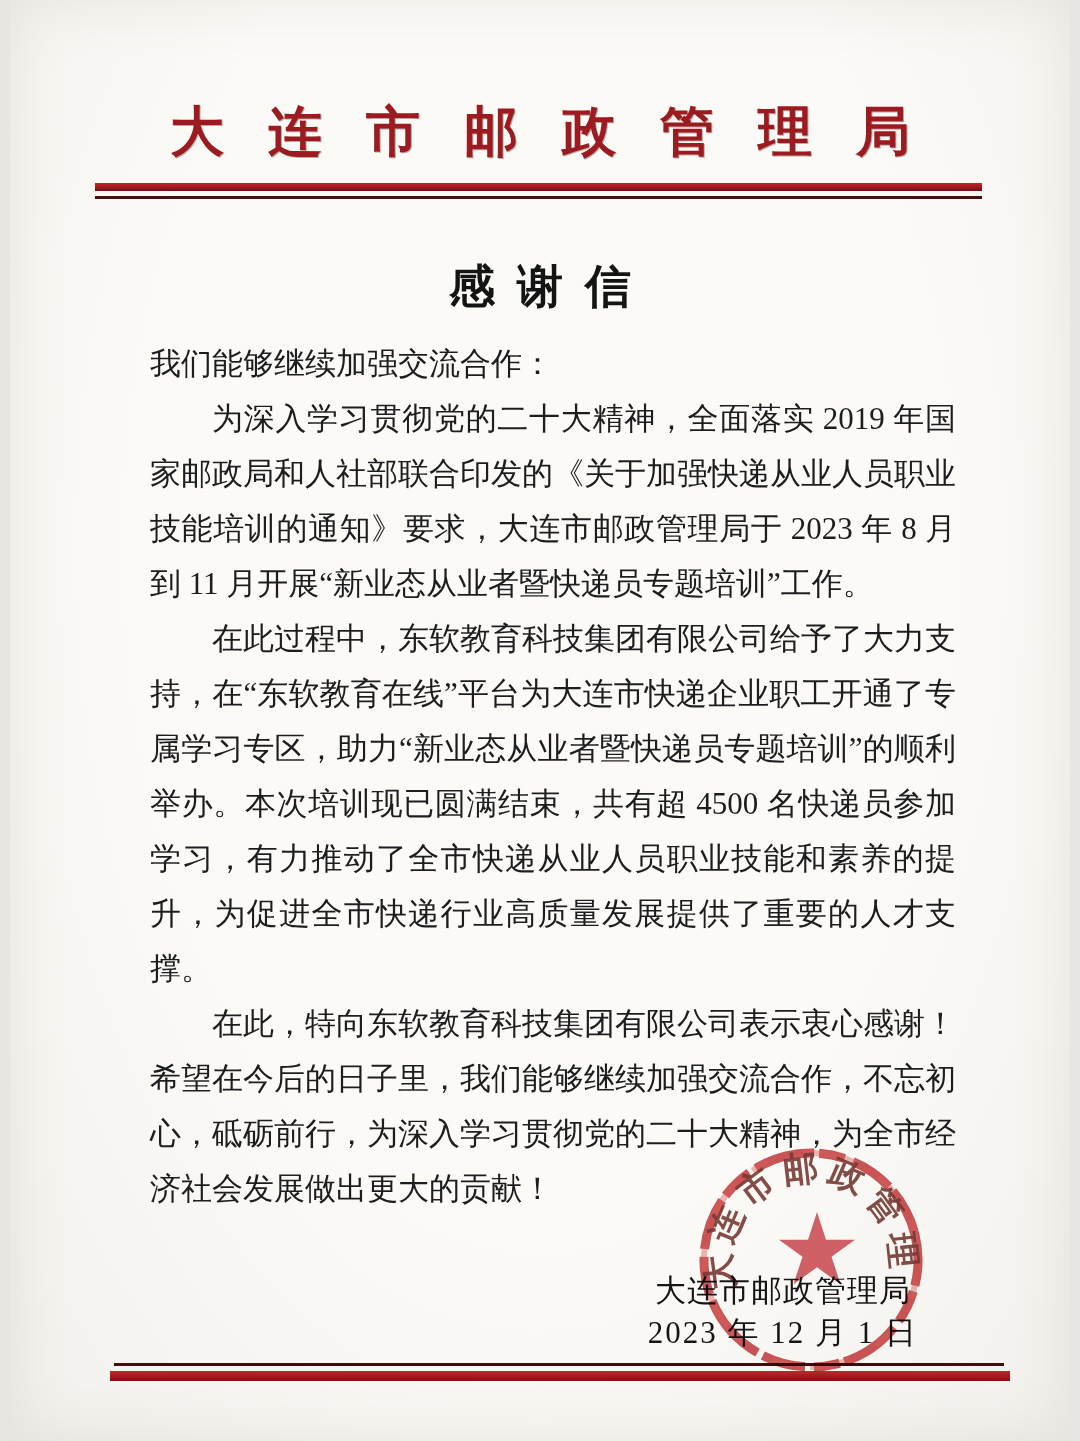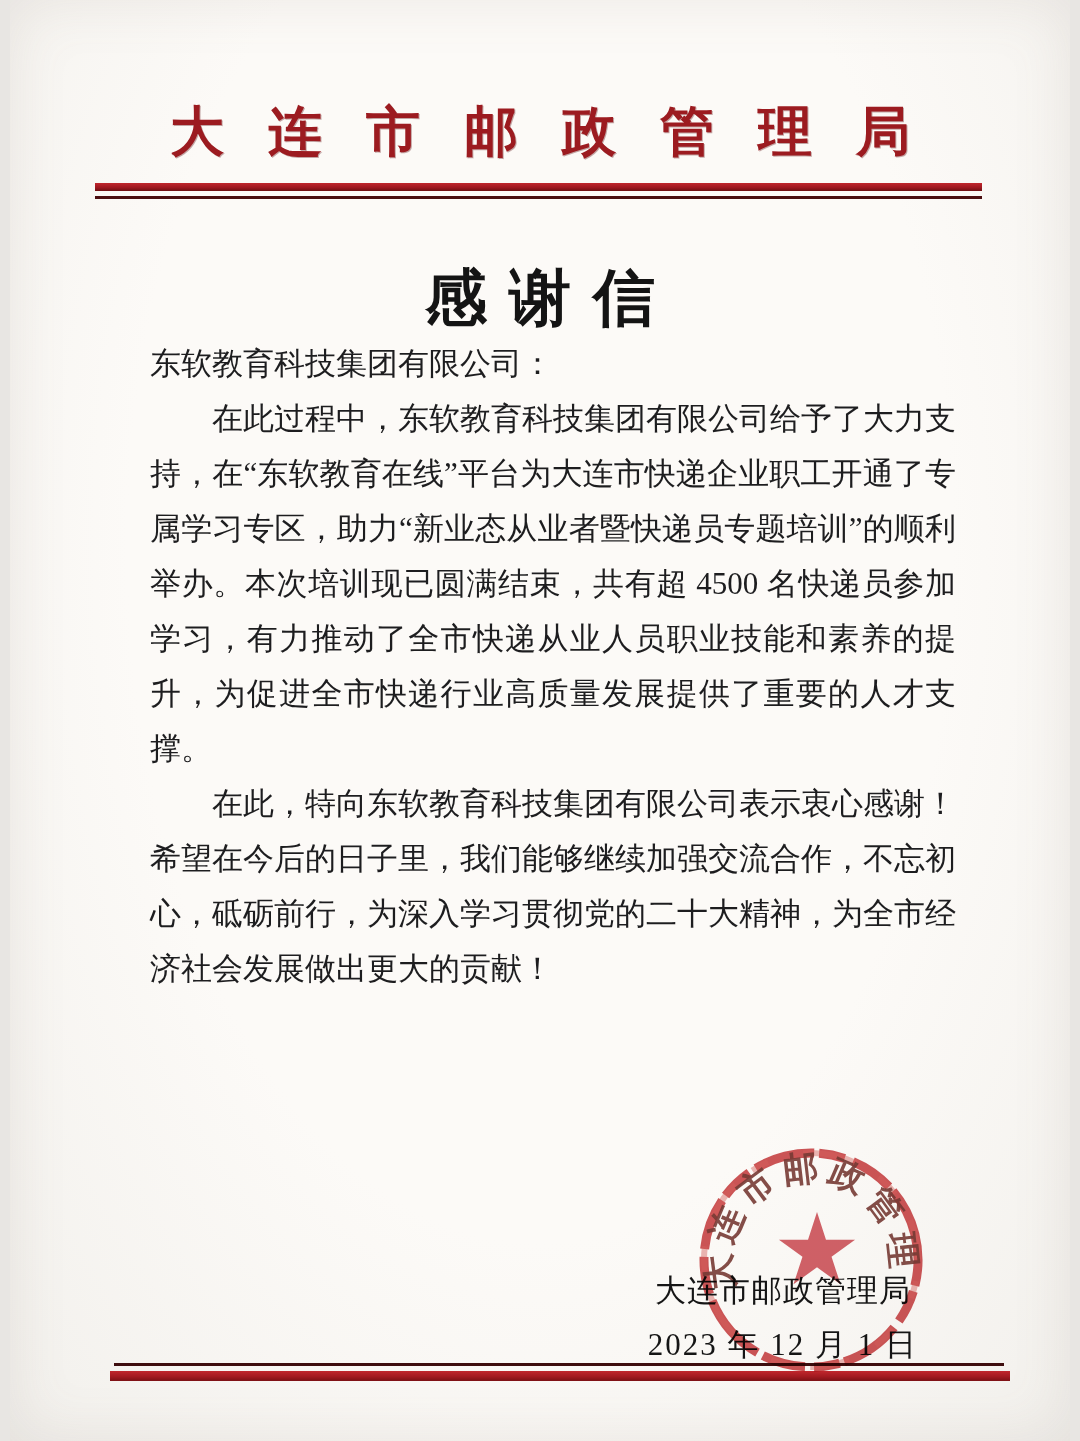--- a/index.html
+++ b/index.html
@@ -28,41 +28,41 @@
   .rule { position:absolute; }
   .rule-top-thick { left:85px; right:88px; top:183px; height:8px;
     background:linear-gradient(to bottom,#c1272d 0%, #a01820 55%, #6e0f13 100%); }
   .rule-top-thin  { left:85px; right:88px; top:196px; height:3px; background:#4a0e10; }
 
   
   .letter-title {
     position:absolute; top:256px; left:0; width:100%;
     box-sizing:border-box; padding-left:22px;
     text-align:center;
-    font-size:62px; font-weight:700; letter-spacing:22px;
+    font-size:46px; font-weight:700; letter-spacing:22px;
     color:#141414; white-space:nowrap;
   }
 
   
   .body-text {
     position:absolute; left:140px; top:336px; width:806px;
     font-size:31px; line-height:55px;
     text-align:justify; text-justify:inter-character;
   }
   .body-text p { margin:0; }
   .para { text-indent:2em; }
 
   
   .sign-block {
     position:absolute; right:152px; top:1272px;
     text-align:center; font-size:31px; color:#151515;
     z-index:2;
   }
   .sign-org { letter-spacing:1px; line-height:38px; }
-  .sign-date { margin-top:16px; letter-spacing:2px; line-height:38px; }
+  .sign-date { margin-top:4px; letter-spacing:2px; line-height:38px; }
 
   
   .seal {
     position:absolute; left:670px; top:1126px;
     width:262px; height:270px;
     mix-blend-mode:multiply; opacity:0.93;
     z-index:3; pointer-events:none;
   }
 
   
@@ -76,21 +76,22 @@
 <div class="page">
 
   <div class="letterhead">大连市邮政管理局</div>
 
   <div class="rule rule-top-thick"></div>
   <div class="rule rule-top-thin"></div>
 
   <div class="letter-title">感谢信</div>
 
   <div class="body-text">
-    <p class="salutation">东软教育科技集团有限公司：</p>
+    <p class="salutation">我们能够继续加强交流合作：</p>
+    <p class="para">为深入学习贯彻党的二十大精神，全面落实 2019 年国家邮政局和人社部联合印发的《关于加强快递从业人员职业技能培训的通知》要求，大连市邮政管理局于 2023 年 8 月到 11 月开展“新业态从业者暨快递员专题培训”工作。</p>
     <p class="para">在此过程中，东软教育科技集团有限公司给予了大力支持，在“东软教育在线”平台为大连市快递企业职工开通了专属学习专区，助力“新业态从业者暨快递员专题培训”的顺利举办。本次培训现已圆满结束，共有超 4500 名快递员参加学习，有力推动了全市快递从业人员职业技能和素养的提升，为促进全市快递行业高质量发展提供了重要的人才支撑。</p>
     <p class="para">在此，特向东软教育科技集团有限公司表示衷心感谢！希望在今后的日子里，我们能够继续加强交流合作，不忘初心，砥砺前行，为深入学习贯彻党的二十大精神，为全市经济社会发展做出更大的贡献！</p>
   </div>
 
   <div class="sign-block">
     <div class="sign-org">大连市邮政管理局</div>
     <div class="sign-date">2023 年 12 月 1 日</div>
   </div>
 
   <svg class="seal" viewBox="0 0 262 270">

